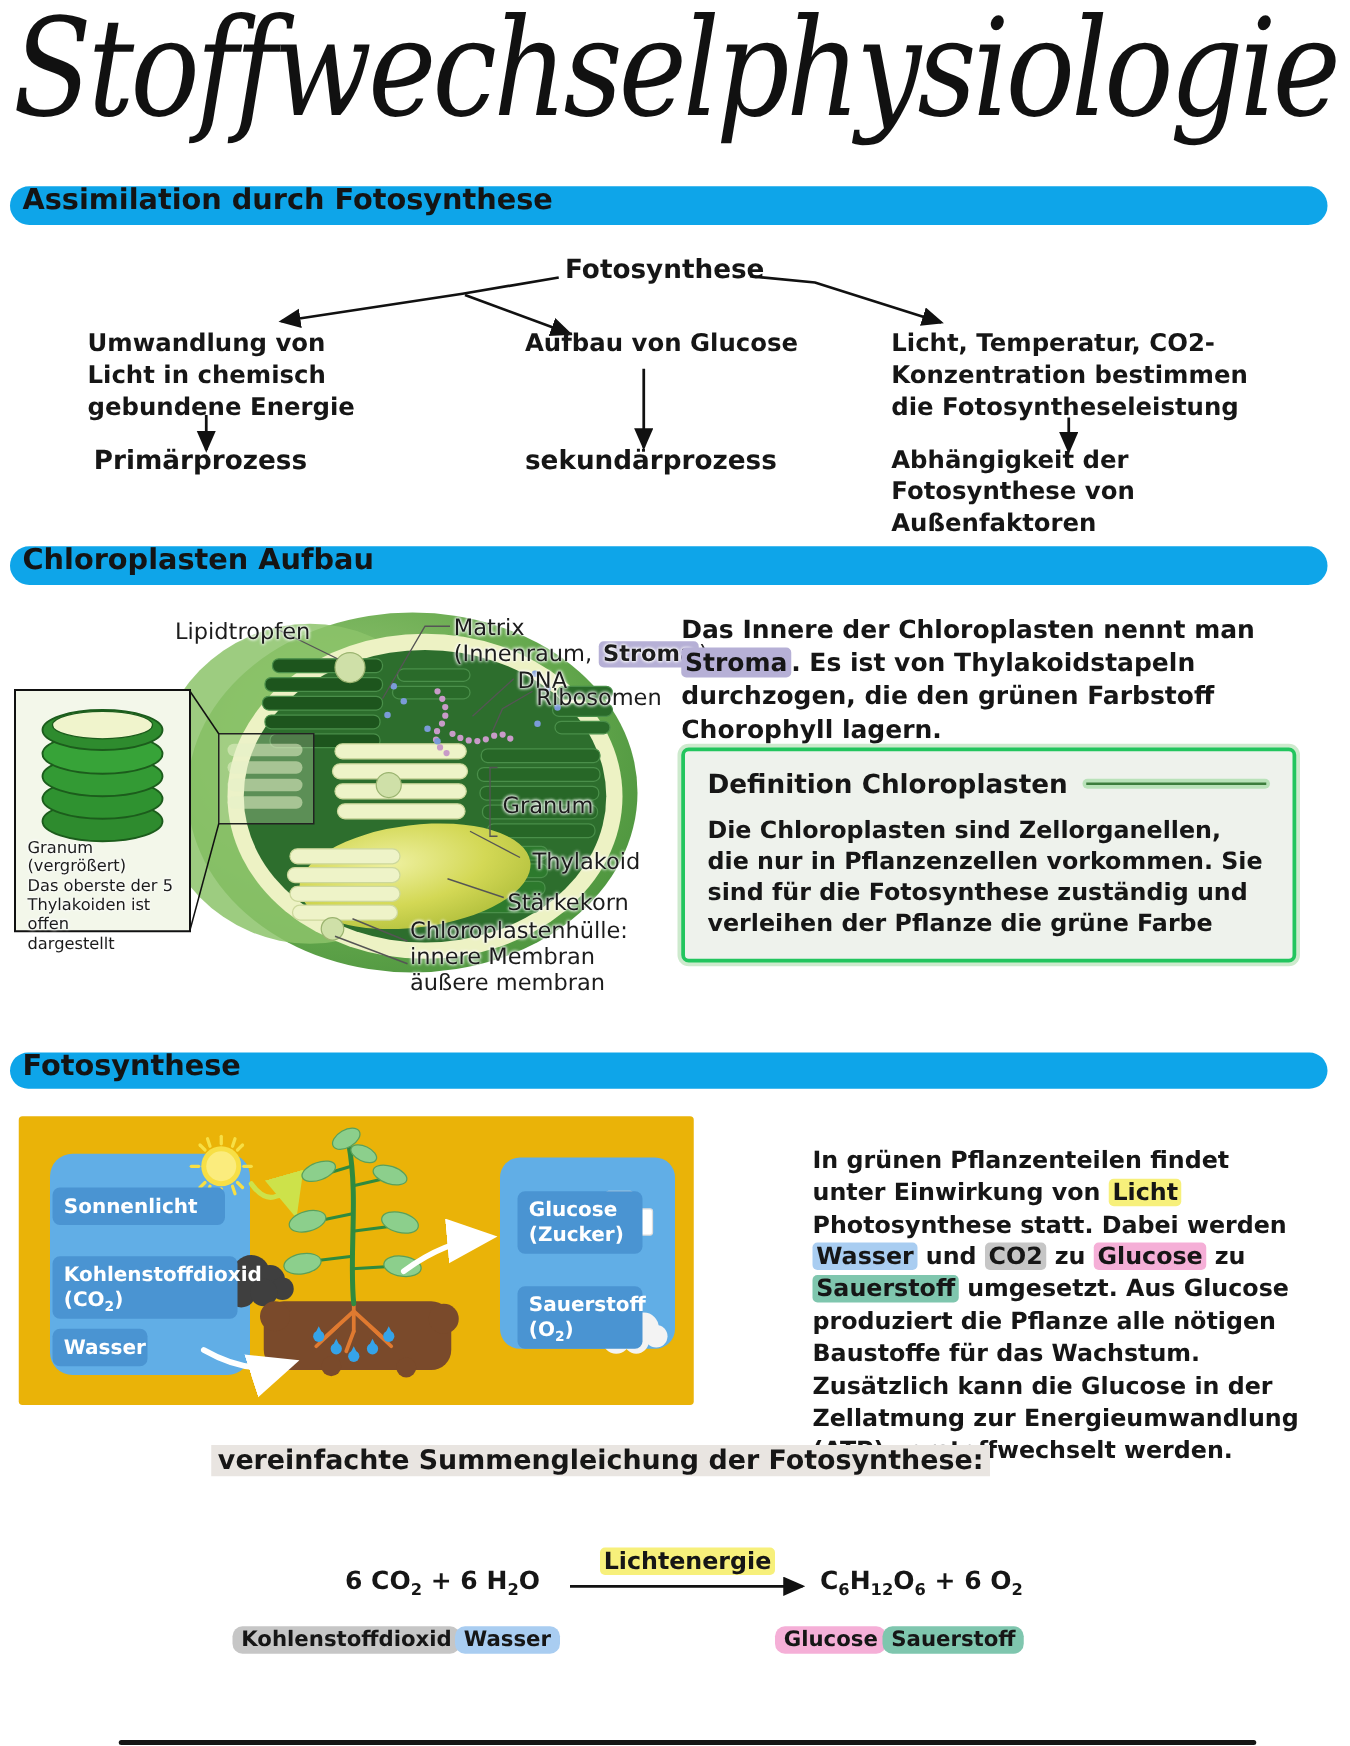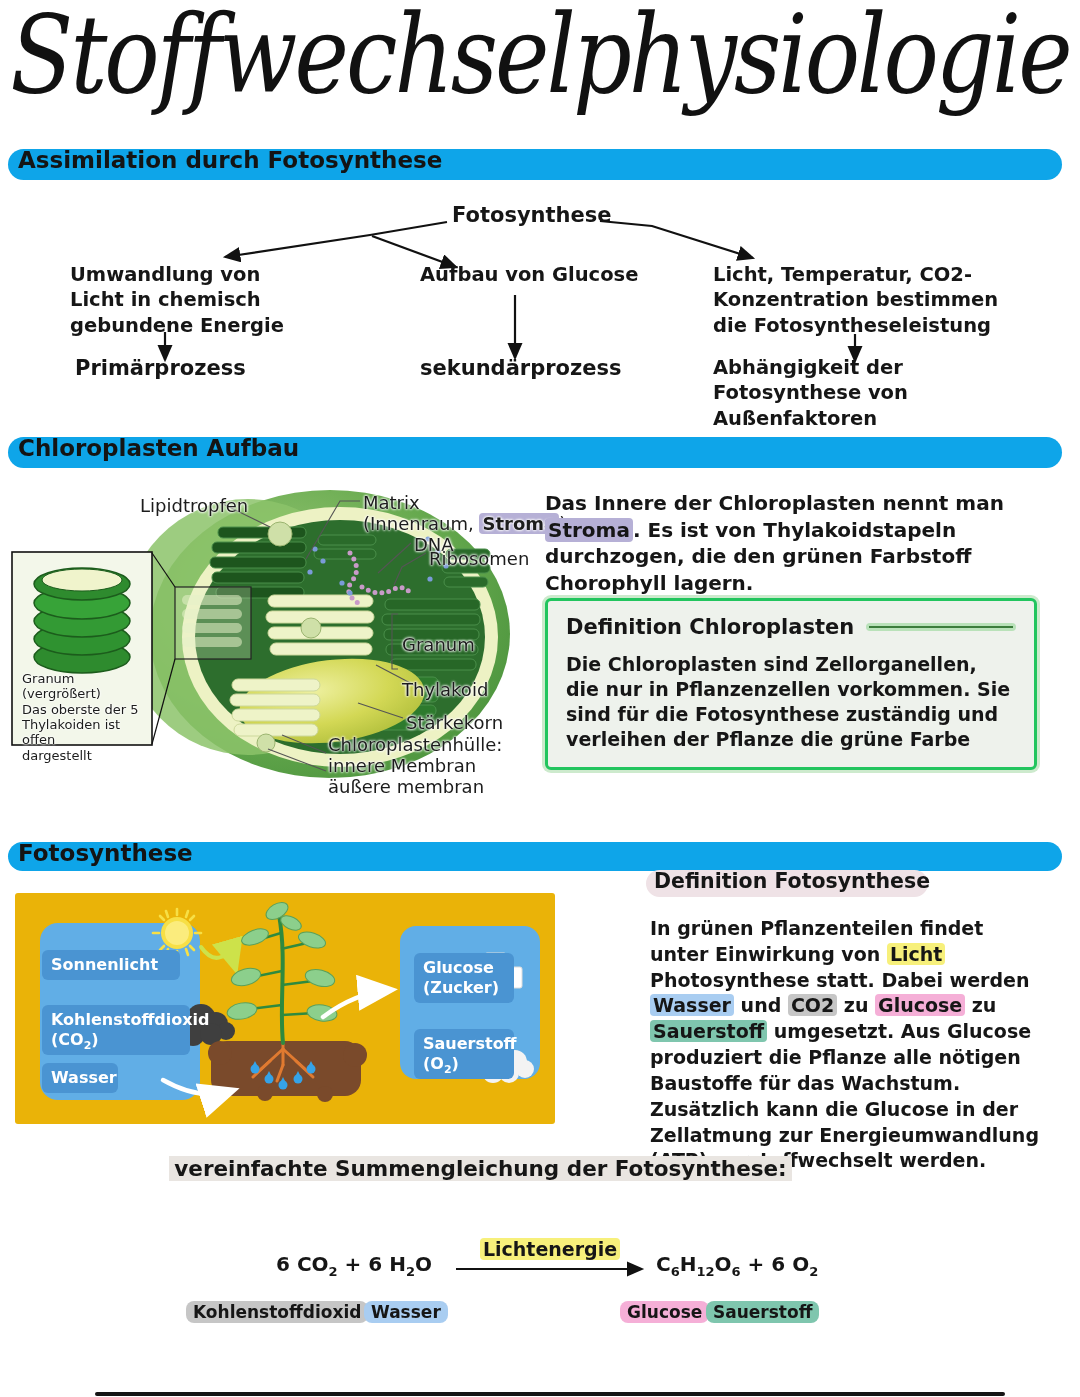--- a/index.html
+++ b/index.html
@@ -200,21 +200,21 @@
     </svg>
     
     <div class="figlab" style="left:130px;top:8px;">Lipidtropfen</div>
     <div class="figlab" style="left:353px;top:5px;">
       <span>Matrix</span><br>
       <span>(Innenraum, </span><span class="hl" style="background:#b6b0d6;font-weight:bold;">Stroma</span><span>)</span>
     </div>
     <div class="figlab" style="left:404px;top:47px;">DNA</div>
     <div class="figlab" style="left:419px;top:61px;">Ribosomen</div>
     <div class="figlab" style="left:392px;top:147px;">Granum</div>
-    <div class="figlab" style="left:392px;top:192px;text-align:center;">Thylakoid</div>
+    <div class="figlab" style="left:416px;top:192px;text-align:center;">Thylakoid</div>
     <div class="figlab" style="left:396px;top:225px;">Stärkekorn</div>
     <div class="figlab" style="left:318px;top:247px;">
       <span>Chloroplastenhülle:</span><br>
       <span>innere Membran</span><br>
       <span>äußere membran</span>
     </div>
     <div class="figlab" style="left:12px;top:184px;font-size:13px;white-space:normal;width:126px;">
         <div>Granum (vergrößert)</div>
         <div>Das oberste der 5</div>
         <div>Thylakoiden ist offen</div>
@@ -358,23 +358,20 @@
     <div class="bluebox" style="left:399px;top:60px;width:100px;">
       <span>Glucose</span><br>
       <span>(Zucker)</span>
     </div>
     <div class="bluebox" style="left:399px;top:136px;width:100px;">
       <span>Sauerstoff</span><br>
       <span><span>(O</span><sub>2</sub><span>)</span></span>
     </div>
   </div>
 
-  <div class="pill">
-    <span>Definition Fotosynthese</span>
-  </div>
   <div class="para note" style="left:650px;top:916px;width:392px;font-size:19px;line-height:1.36;"><span>In grünen Pflanzenteilen findet unter Einwirkung von </span><span class="hl" style="background-color: rgb(247, 240, 123);">Licht</span><span> Photosynthese statt. Dabei werden </span><span class="hl" style="background-color: rgb(169, 205, 241);">Wasser</span><span> und </span><span class="hl" style="background-color: rgb(198, 198, 198);">CO2</span><span> zu </span><span class="hl" style="background-color: rgb(245, 175, 215);">Glucose</span><span> zu </span><span class="hl" style="background-color: rgb(127, 198, 174);">Sauerstoff</span><span> umgesetzt. Aus Glucose produziert die Pflanze alle nötigen Baustoffe für das Wachstum. Zusätzlich kann die Glucose in der Zellatmung zur Energieumwandlung (ATP) verstoffwechselt werden.</span></div>
 
   <div class="abs" style="left:0;top:1156px;width:961px;text-align:center;">
     <span class="note" style="font-size:21.5px;background:#e9e5e1;padding:0 5px;">vereinfachte Summengleichung der Fotosynthese:</span>
   </div>
   <div class="abs eqf" style="left:276px;top:1252px;"><span>6 CO</span><sub>2</sub><span> + 6 H</span><sub>2</sub><span>O</span></div>
   <div class="abs note" style="left:455px;top:1238px;width:190px;text-align:center;font-size:19px;">
     <span class="hl" style="background-color: rgb(247, 240, 123);">Lichtenergie</span>
   </div>
   <svg class="abs" style="left:452px;top:1258px;" width="200" height="22">

